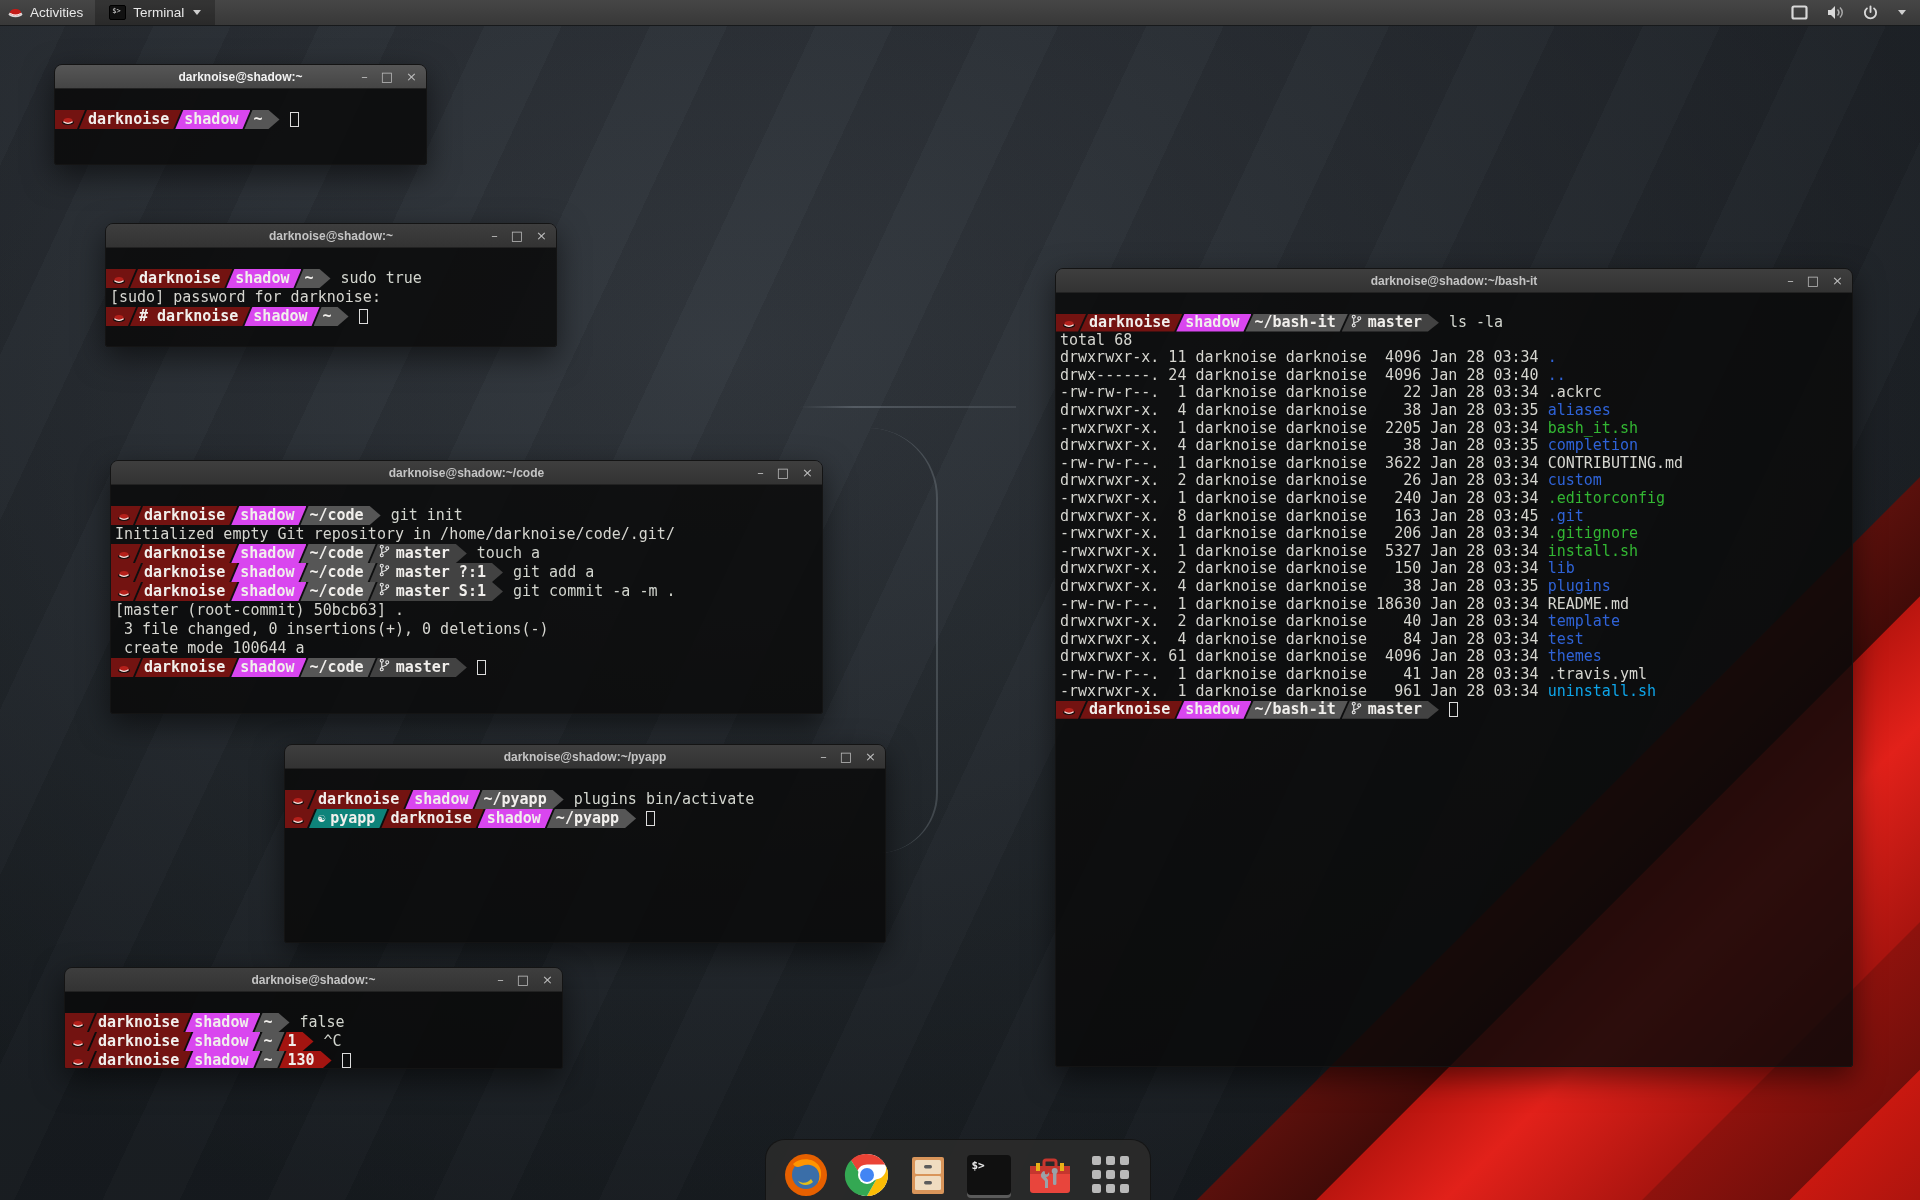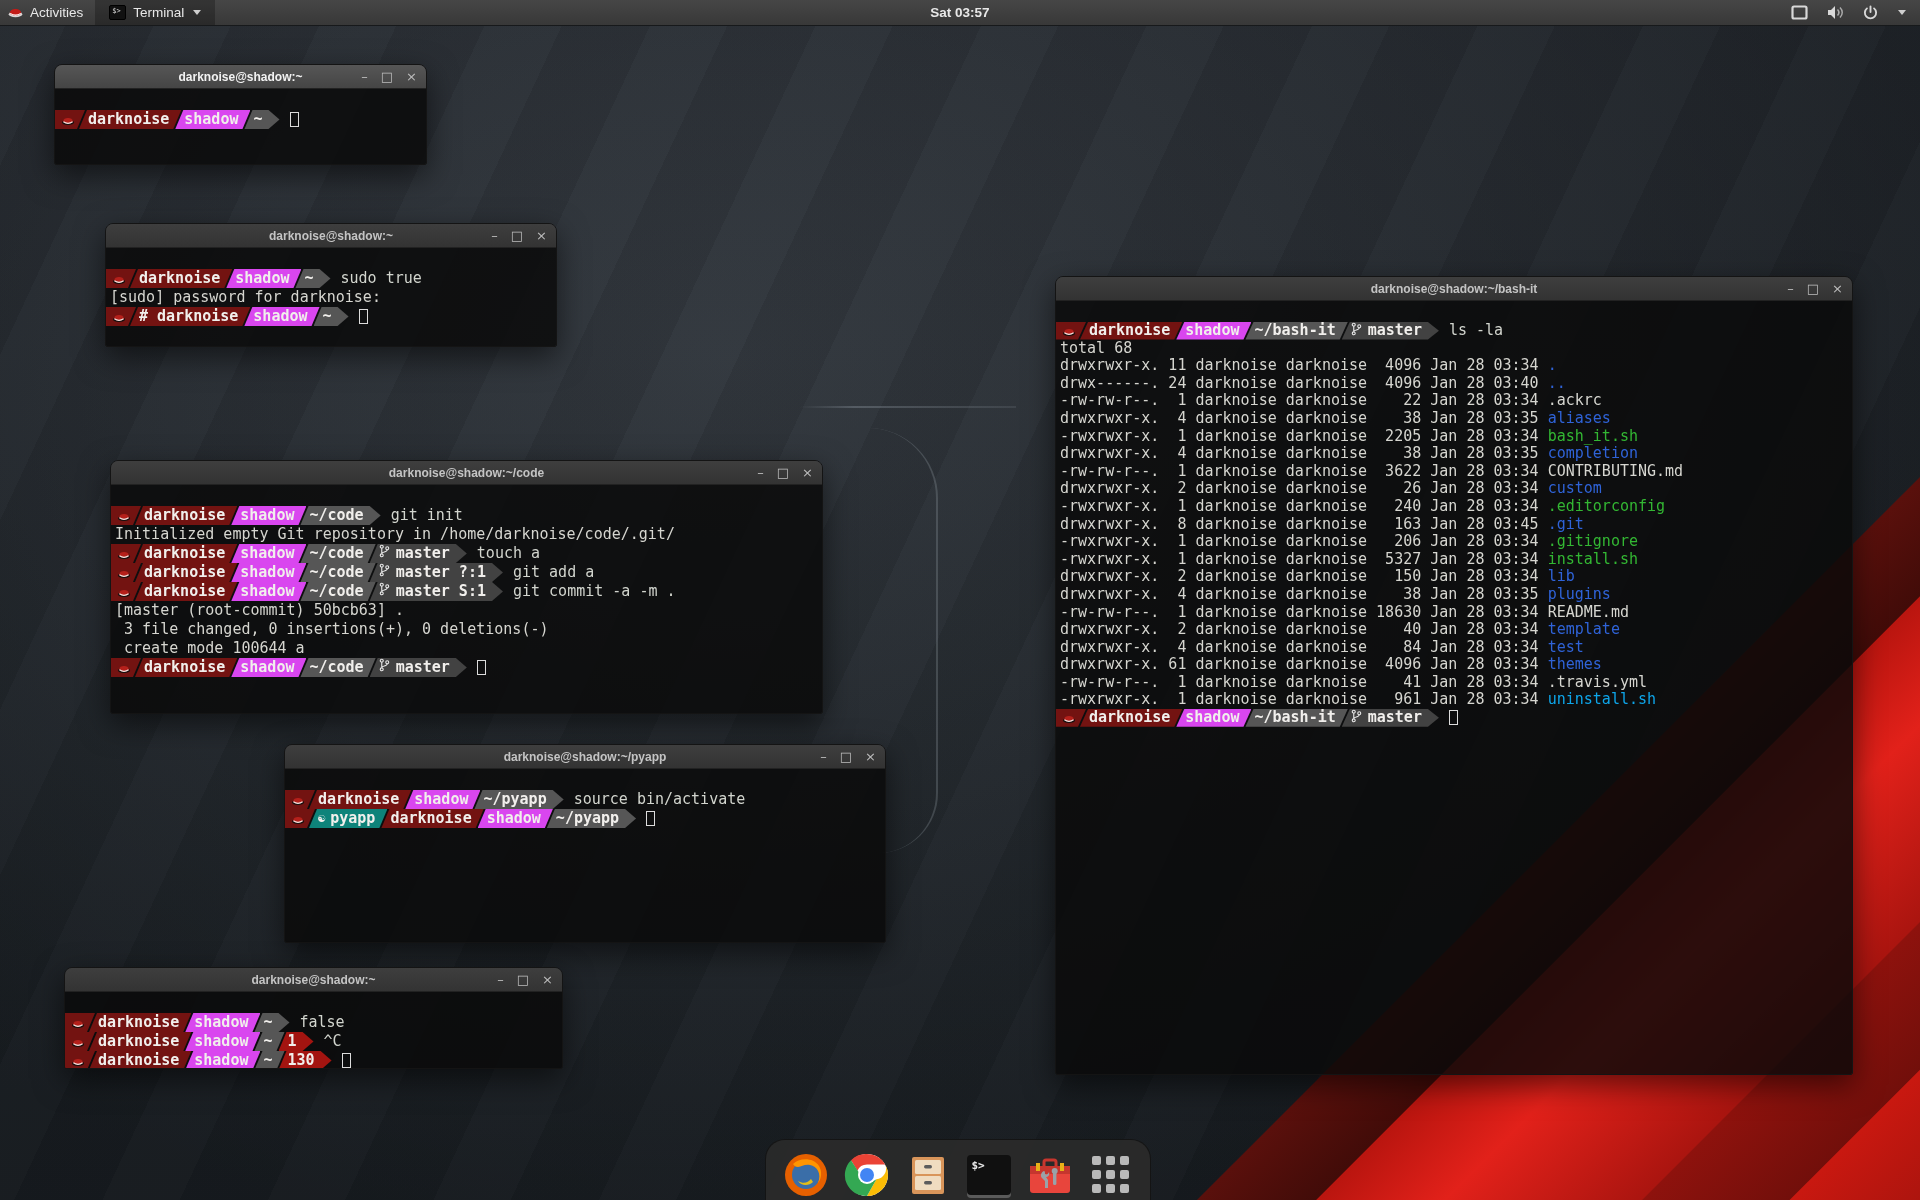--- a/index.html
+++ b/index.html
@@ -115,21 +115,20 @@
           </svg>
       </span>
       <span>Activities</span>
     </div>
     <div class="tb-appmenu">
       <span class="mini-term">$&gt;</span>
       <span>Terminal</span>
       <span class="tb-caret"></span>
     </div>
   </div>
-  <div class="tb-clock">Sat 03:57</div>
   <div class="tb-right">
     <span>
       <svg width="17" height="15" viewBox="0 0 17 15">
           <rect x="1.5" y="1.5" width="14" height="12" rx="1.5" fill="none" stroke="#d8d8d8" stroke-width="2.2"></rect>
         </svg>
     </span>
     <span>
       <svg width="19" height="15" viewBox="0 0 19 15">
           <path d="M2 5h3l4-4v13l-4-4H2z" fill="#d8d8d8"></path>
           <path d="M11.5 4.5c1.8 1.8 1.8 4.2 0 6 M14 2.5c3 3 3 7 0 10" stroke="#a9a9a9" stroke-width="1.5" fill="none"></path>
@@ -253,21 +252,21 @@
         <span class="wc">–</span>
         <span class="wc">□</span>
         <span class="wc">×</span>
       </span>
     </div>
     <div class="term-body">
       <div class="line"><span class="seg seg-hat first"><svg width="14" height="12" viewBox="0 0 20 16">
             <ellipse cx="10" cy="11.5" rx="8.5" ry="3.8" fill="#14100f"></ellipse>
             <path d="M3 10 C3 3.5,17 3.5,17 10 L17 11 C13 14,7 14,3 11 Z" fill="#b5201b"></path>
             <path d="M3.5 10.5 c4 2.8,9 2.8,13 0" stroke="#efe6e4" stroke-width="1.5" fill="none"></path>
-          </svg></span><span class="seg seg-user">darknoise</span><span class="seg seg-host">shadow</span><span class="seg seg-path arrow">~/pyapp</span><span class="cmd">source bin/activate</span></div>
+          </svg></span><span class="seg seg-user">darknoise</span><span class="seg seg-host">shadow</span><span class="seg seg-path arrow">~/pyapp</span><span class="cmd">plugins bin/activate</span></div>
       <div class="line"><span class="seg seg-hat first"><svg width="14" height="12" viewBox="0 0 20 16">
             <ellipse cx="10" cy="11.5" rx="8.5" ry="3.8" fill="#14100f"></ellipse>
             <path d="M3 10 C3 3.5,17 3.5,17 10 L17 11 C13 14,7 14,3 11 Z" fill="#b5201b"></path>
             <path d="M3.5 10.5 c4 2.8,9 2.8,13 0" stroke="#efe6e4" stroke-width="1.5" fill="none"></path>
           </svg></span><span class="seg seg-venv"><span style="font-size: 12px;">☯</span>pyapp</span><span class="seg seg-user">darknoise</span><span class="seg seg-host">shadow</span><span class="seg seg-path arrow">~/pyapp</span><span class="cursor"></span></div>
     </div>
   </div>
 <div class="term-window" style="left:64px;top:967px;width:499px;height:102px">
     <div class="titlebar">
       <span class="title">darknoise@shadow:~</span>
@@ -288,21 +287,21 @@
             <path d="M3 10 C3 3.5,17 3.5,17 10 L17 11 C13 14,7 14,3 11 Z" fill="#b5201b"></path>
             <path d="M3.5 10.5 c4 2.8,9 2.8,13 0" stroke="#efe6e4" stroke-width="1.5" fill="none"></path>
           </svg></span><span class="seg seg-user">darknoise</span><span class="seg seg-host">shadow</span><span class="seg seg-path">~</span><span class="seg seg-exit arrow">1</span><span class="cmd">^C</span></div>
       <div class="line"><span class="seg seg-hat first"><svg width="14" height="12" viewBox="0 0 20 16">
             <ellipse cx="10" cy="11.5" rx="8.5" ry="3.8" fill="#14100f"></ellipse>
             <path d="M3 10 C3 3.5,17 3.5,17 10 L17 11 C13 14,7 14,3 11 Z" fill="#b5201b"></path>
             <path d="M3.5 10.5 c4 2.8,9 2.8,13 0" stroke="#efe6e4" stroke-width="1.5" fill="none"></path>
           </svg></span><span class="seg seg-user">darknoise</span><span class="seg seg-host">shadow</span><span class="seg seg-path">~</span><span class="seg seg-exit arrow">130</span><span class="cursor"></span></div>
     </div>
   </div>
-<div class="term-window" style="left:1055px;top:276px;width:798px;height:799px">
+<div class="term-window" style="left:1055px;top:268px;width:798px;height:799px">
     <div class="titlebar">
       <span class="title">darknoise@shadow:~/bash-it</span>
       <span class="controls">
         <span class="wc">–</span>
         <span class="wc">□</span>
         <span class="wc">×</span>
       </span>
     </div>
     <div class="term-body dense">
       <div class="line"><span class="seg seg-hat first"><svg width="14" height="12" viewBox="0 0 20 16">

